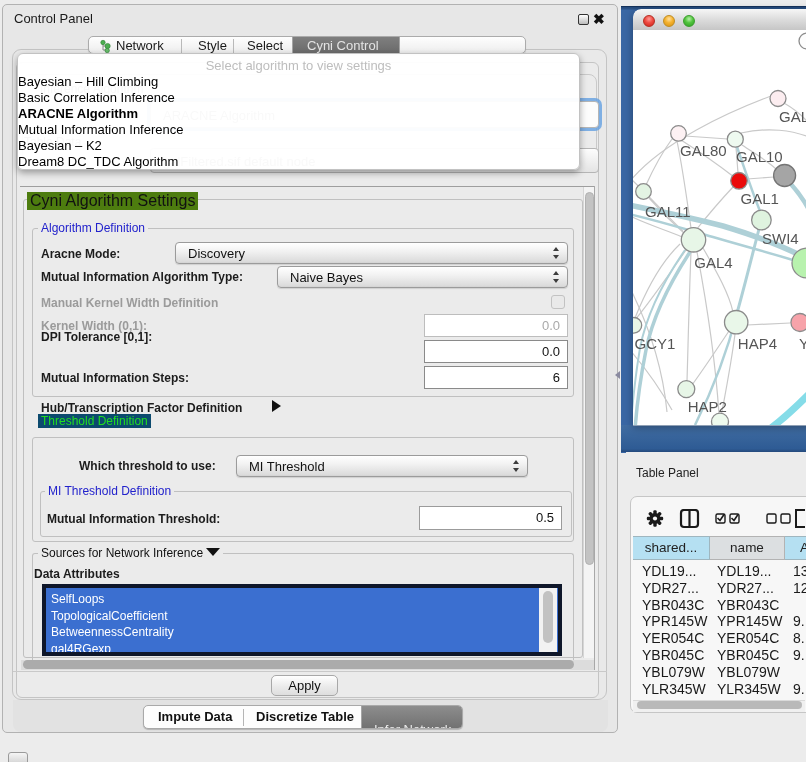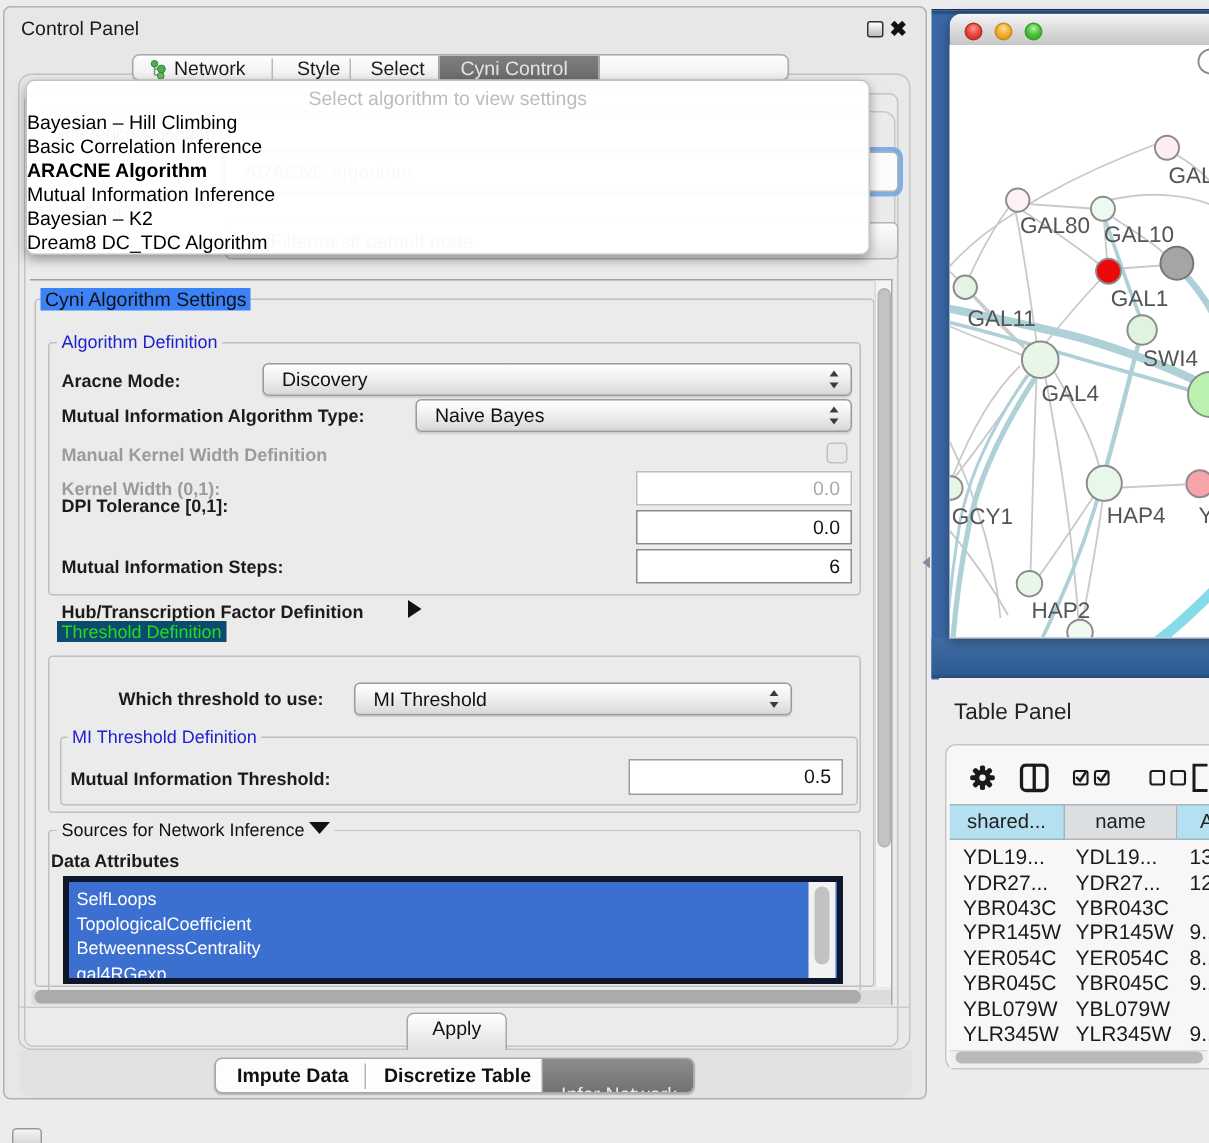--- a/index.html
+++ b/index.html
@@ -100,21 +100,21 @@
     <text x="61.3" y="237.5">GAL4</text>
     <text x="1.5" y="319">GCY1</text>
     <text x="104.8" y="318.5">HAP4</text>
     <text x="166" y="318.5">Y</text>
     <text x="54.7" y="382">HAP2</text>
   </g>
 </svg>
 </div>
 
 <div class="abs" style="left:626px;top:452px;width:180px;height:310px;background:#ececec;"></div>
-<div class="abs" style="left:636px;top:466px;font-size:15px;color:#222;">Table Panel</div>
+<div class="abs" style="left:636px;top:466px;font-size:12px;color:#222;">Table Panel</div>
 
 <div class="abs" style="left:630px;top:496px;width:190px;height:217px;background:#f7f7f7;border:1px solid #c6c6c6;border-radius:7px;box-sizing:border-box;"></div>
 
 <svg class="abs" style="left:645px;top:509px;" width="160" height="20">
   <g transform="translate(10,9.5)">
     <g fill="#1a1a1a">
       <circle r="5.4"></circle>
       <rect x="-1.7" y="-8.2" width="3.4" height="16.4" rx="1.2"></rect>
       <rect x="-1.7" y="-8.2" width="3.4" height="16.4" rx="1.2" transform="rotate(45)"></rect>
       <rect x="-1.7" y="-8.2" width="3.4" height="16.4" rx="1.2" transform="rotate(90)"></rect>
@@ -187,21 +187,21 @@
 <div class="abs" style="left:40px;top:82px;font-size:12px;color:#444;">Inference Algorithm</div>
 <div class="combo" style="left:150px;top:101px;width:447px;height:25px;background:#fcfcfc;border-color:#b5b5b5;box-shadow:0 0 0 3px rgba(100,160,225,0.8);">
   <div class="ct" style="color:#666;">ARACNE Algorithm</div>
 </div>
 <div class="abs" style="left:24px;top:135px;font-size:12px;color:#444;">Table Data</div>
 <div class="combo" style="left:150px;top:148px;width:447px;height:23px;background:linear-gradient(#fdfdfd,#e4e4e4);border-color:#b5b5b5;box-shadow:none;">
   <div class="ct" style="color:#666;">galFiltered.sif default node</div>
 </div>
 
 <div class="grp" style="left:23px;top:199px;width:558px;height:457px;"></div>
-<div class="grplbl" style="left:27px;top:192px;font-size:13px;color:#111;background:#3b82f6;">Cyni Algorithm Settings</div>
+<div class="grplbl" style="left:27px;top:192px;font-size:16px;color:#111;background:#4d7c0f;">Cyni Algorithm Settings</div>
 
 <div class="grp" style="left:32px;top:228px;width:540px;height:167px;"></div>
 <div class="grplbl" style="left:38px;top:221px;font-size:12px;color:#2222cc;background:#ebebeb;">Algorithm Definition</div>
 
 <div class="abs lbl" style="left:41px;top:247px;text-align:center;">Aracne Mode:</div>
 <div class="combo" style="left:175px;top:242px;width:391px;height:19.5px;">
     <div class="ct">Discovery</div>
     <div class="stepper"></div>
   </div>
 
@@ -263,21 +263,21 @@
 <div class="abs" style="left:17px;top:58px;width:563px;text-align:center;font-size:13px;color:#bdbdbd;">Select algorithm to view settings</div>
 <div class="abs" style="left:18px;top:74px;font-size:13px;color:#000;line-height:16px;">
 Bayesian – Hill Climbing<br>
 Basic Correlation Inference<br>
 <b>ARACNE Algorithm</b><br>
 Mutual Information Inference<br>
 Bayesian – K2<br>
 Dream8 DC_TDC Algorithm
 </div>
 
-<div class="abs" style="left:271px;top:675px;width:67px;height:31px;border:1px solid #a8a8a8;border-radius:5px;background:linear-gradient(#ffffff,#e9e9e9 60%,#dedede);box-sizing:border-box;text-align:center;font-size:13px;color:#111;line-height:19px;">Apply</div>
+<div class="abs" style="left:271px;top:675px;width:67px;height:21px;border:1px solid #a8a8a8;border-radius:5px;background:linear-gradient(#ffffff,#e9e9e9 60%,#dedede);box-sizing:border-box;text-align:center;font-size:13px;color:#111;line-height:19px;">Apply</div>
 
 <div class="abs" style="left:13px;top:700px;width:595px;height:32px;background:#e2e2e2;border-radius:0 0 8px 8px;"></div>
 <div class="abs" style="left:143px;top:705px;width:320px;height:24px;border:1px solid #a9a9a9;border-radius:5px;background:#fdfdfd;box-shadow:0 1px 1px rgba(0,0,0,0.2);box-sizing:border-box;overflow:hidden;">
   <div class="abs" style="left:218px;top:0;width:102px;height:24px;background:linear-gradient(#8d8d8d,#6f6f6f);"></div>
   <div class="abs" style="left:99px;top:3px;width:1px;height:17px;background:#b5b5b5;"></div>
   <div class="abs" style="left:217px;top:0;width:1px;height:24px;background:#a5a5a5;"></div>
   <div class="abs" style="left:14px;top:3px;font-size:13px;font-weight:bold;color:#111;">Impute Data</div>
   <div class="abs" style="left:112px;top:3px;font-size:13px;font-weight:bold;color:#111;">Discretize Table</div>
   <div class="abs" style="left:230px;top:3px;font-size:13px;color:#ececec;margin-top:13px;">Infer Network</div>
 </div>

